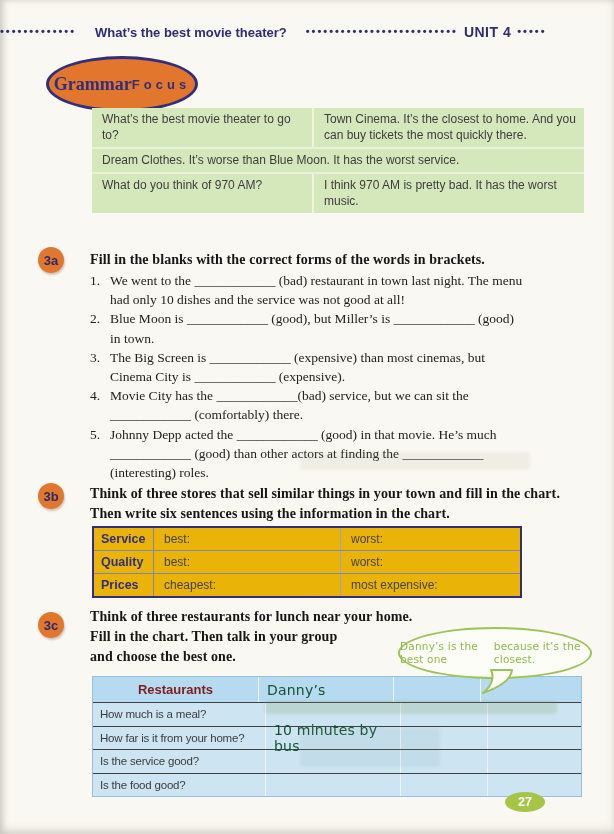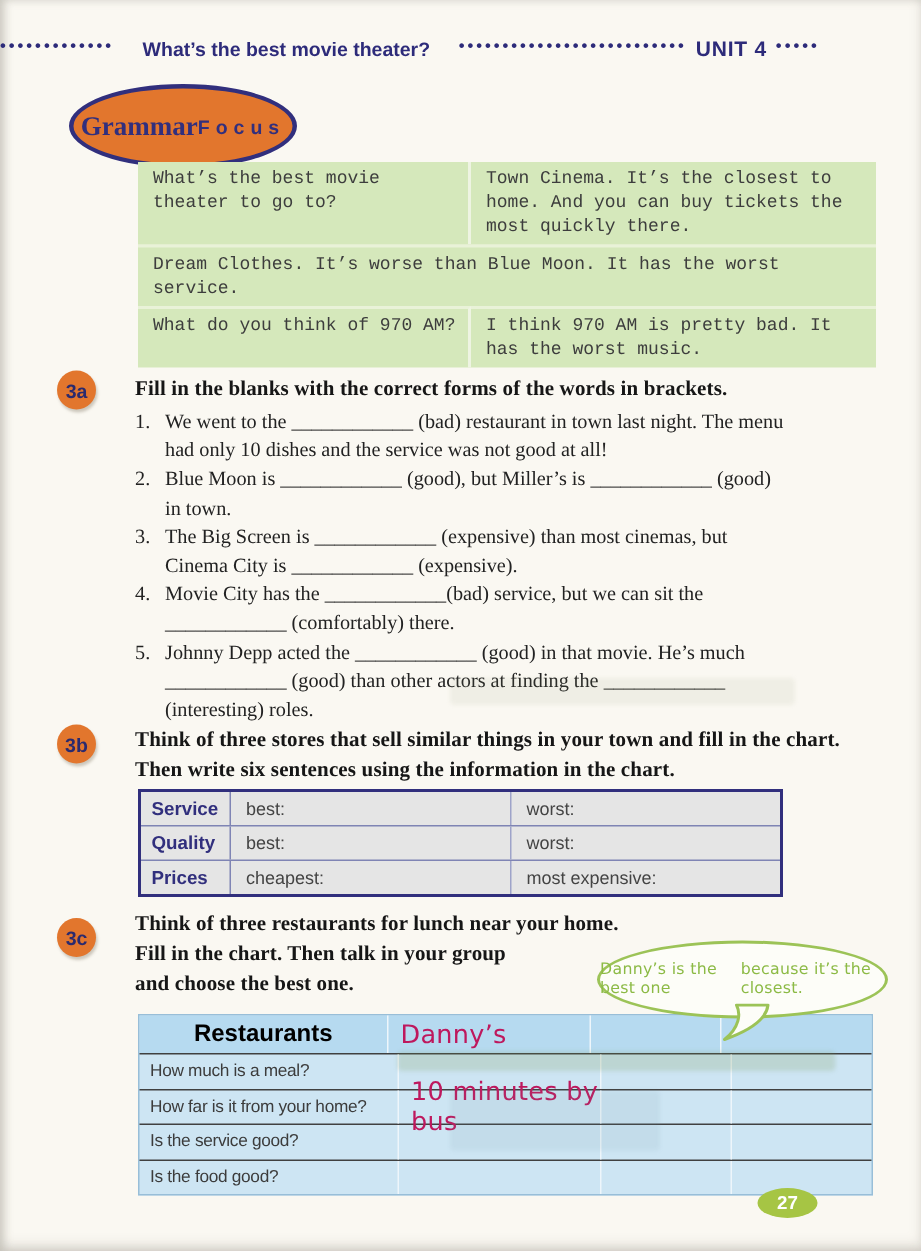--- a/index.html
+++ b/index.html
@@ -22,21 +22,21 @@
   .grammar-badge{
     position:absolute;left:46px;top:56px;width:146px;height:50px;
     background:#e2762d;border:3px solid #312f7d;border-radius:50%;
     display:flex;flex-direction:row;align-items:center;justify-content:center;
     color:#312f7d;
   }
   .grammar-word1{font-family:"Liberation Serif",serif;font-weight:bold;font-size:18px;line-height:19px;}
   .grammar-word2{font-size:13px;font-weight:bold;letter-spacing:4px;line-height:15px;}
   
   .gtable{position:absolute;left:92px;top:108px;width:492px;}
-  .grow{display:flex;font-family:Liberation Mono, monospace;}
+  .grow{display:flex;}
   .grow + .grow .gq, .grow + .grow .ga{border-top:2px solid #e9f2d8;}
   .gq{
     width:204px;background:#d5e8bb;padding:3px 6px 4px 10px;
     font-size:12px;line-height:16px;color:#3d3d3d;border-right:2px solid #eef4e2;
   }
   .ga{flex:1;background:#d5e8bb;padding:3px 8px 4px 10px;font-size:12px;line-height:16px;color:#3d3d3d;}
   
   .sec-badge{
     position:absolute;width:26px;height:26px;border-radius:50%;
     background:#e2762d;color:#2a2a6e;font-weight:bold;font-size:13px;
@@ -48,21 +48,21 @@
     position:absolute;font-family:"Liberation Serif",serif;font-weight:bold;
     font-size:14px;line-height:20px;color:#161616;letter-spacing:.1px;
   }
   .items{position:absolute;left:90px;top:271px;width:436px;}
   .item{display:flex;font-family:"Liberation Serif",serif;font-size:13.5px;line-height:19.2px;color:#222;}
   .item-num{width:20px;flex:none;}
   .item-text{flex:1;}
   
   .btable{
     position:absolute;left:92px;top:526px;width:426px;
-    border:2.5px solid #312f7d;background:#e5e5e5;
+    border:2.5px solid #312f7d;background:#eab308;
   }
   .brow{display:flex;height:22px;align-items:center;}
   .brow + .brow{border-top:1px solid #7f84b4;}
   .blabel{
     width:52px;flex:none;padding-left:7px;color:#312f7d;font-weight:bold;font-size:12.5px;
     border-right:1px solid #7f84b4;height:100%;display:flex;align-items:center;
   }
   .bcell1{width:176px;flex:none;padding-left:10px;font-size:12px;color:#444;border-right:1px solid #9ea3c9;height:100%;display:flex;align-items:center;}
   .bcell2{flex:1;padding-left:10px;font-size:12px;color:#444;display:flex;align-items:center;height:100%;}
   
@@ -78,22 +78,22 @@
   .ctable{position:absolute;left:92px;top:676px;width:488px;border:1px solid #98bed8;background:#cde5f3;}
   .crow{display:flex;height:22.5px;}
   .crow.chead{height:25px;background:#b6daf0;}
   .crow + .crow{border-top:1px solid #404040;}
   .ccell{border-right:1.5px solid #eef6fb;display:flex;align-items:center;}
   .ccell:last-child{border-right:none;}
   .cc0{width:165px;flex:none;padding-left:7px;font-size:11.5px;color:#3c3c3c;letter-spacing:-.2px;}
   .cc1{width:126px;flex:none;padding-left:8px;}
   .cc2{width:86px;flex:none;}
   .cc3{flex:1;}
-  .chead .cc0{justify-content:center;padding-left:0;font-weight:bold;color:#000000;font-size:16px;letter-spacing:0;}
-  .hand{font-family:"DejaVu Sans",sans-serif;font-size:17px;color:#be185d;letter-spacing:.2px;}
+  .chead .cc0{justify-content:center;padding-left:0;font-weight:bold;color:#7f1d1d;font-size:13px;letter-spacing:0;}
+  .hand{font-family:"DejaVu Sans",sans-serif;font-size:14px;color:#14532d;letter-spacing:.2px;}
   
   .page-num{
     position:absolute;left:505px;top:792px;width:40px;height:20px;
     background:#a6c544;border-radius:50%;color:#fff;font-weight:bold;font-size:12.5px;
     display:flex;align-items:center;justify-content:center;
   }
   
   .ghost{position:absolute;pointer-events:none;filter:blur(1.5px);border-radius:3px;}
   .ghost1{left:300px;top:452px;width:230px;height:18px;background:rgba(145,155,120,.10);}
   .ghost2{left:265px;top:701px;width:292px;height:13px;background:rgba(120,150,80,.20);}

